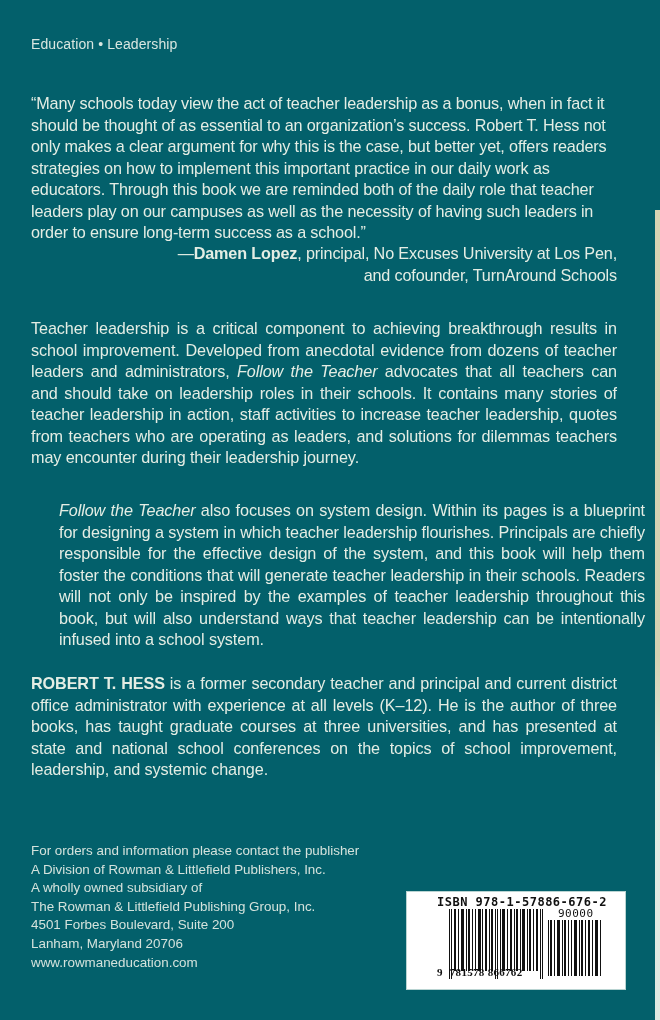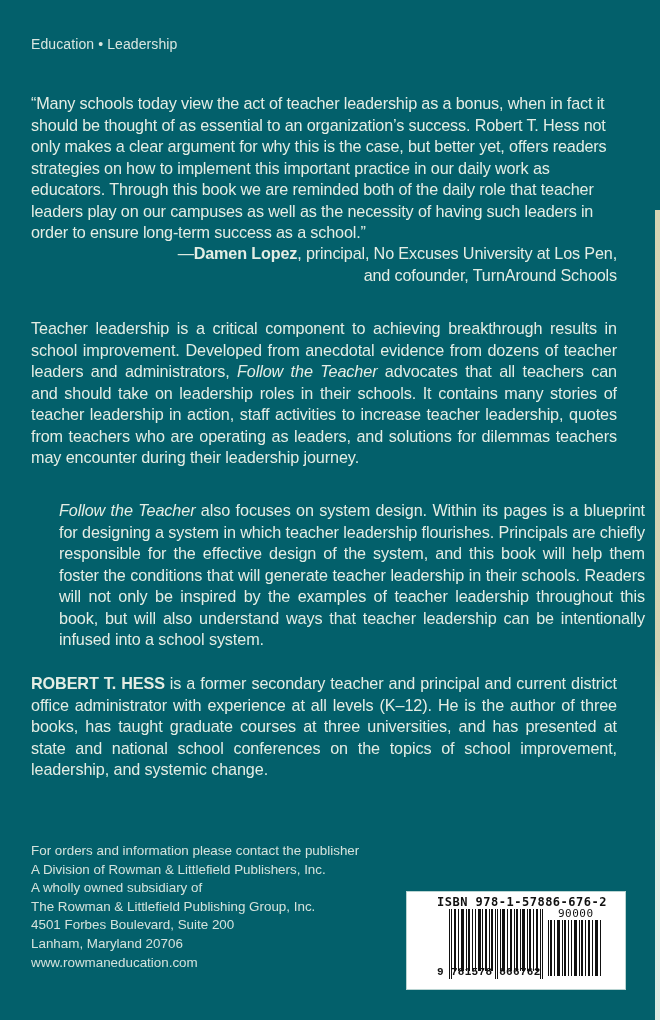--- a/index.html
+++ b/index.html
@@ -121,21 +121,21 @@
       position: absolute;
       left: 141px;
       top: 28px;
       width: 55px;
       height: 56px;
     }
     .ean-digits {
       position: absolute;
       left: 30px;
       top: 74px;
-      font-family: Liberation Mono, monospace;
+      font-family: Liberation Serif, serif;
       font-size: 11px;
       font-weight: bold;
       color: #111;
       letter-spacing: 0.3px;
       background: transparent;
     }
     .ean-digits .first { margin-right: 7px; }
   </style>
 </head>
 <body>

